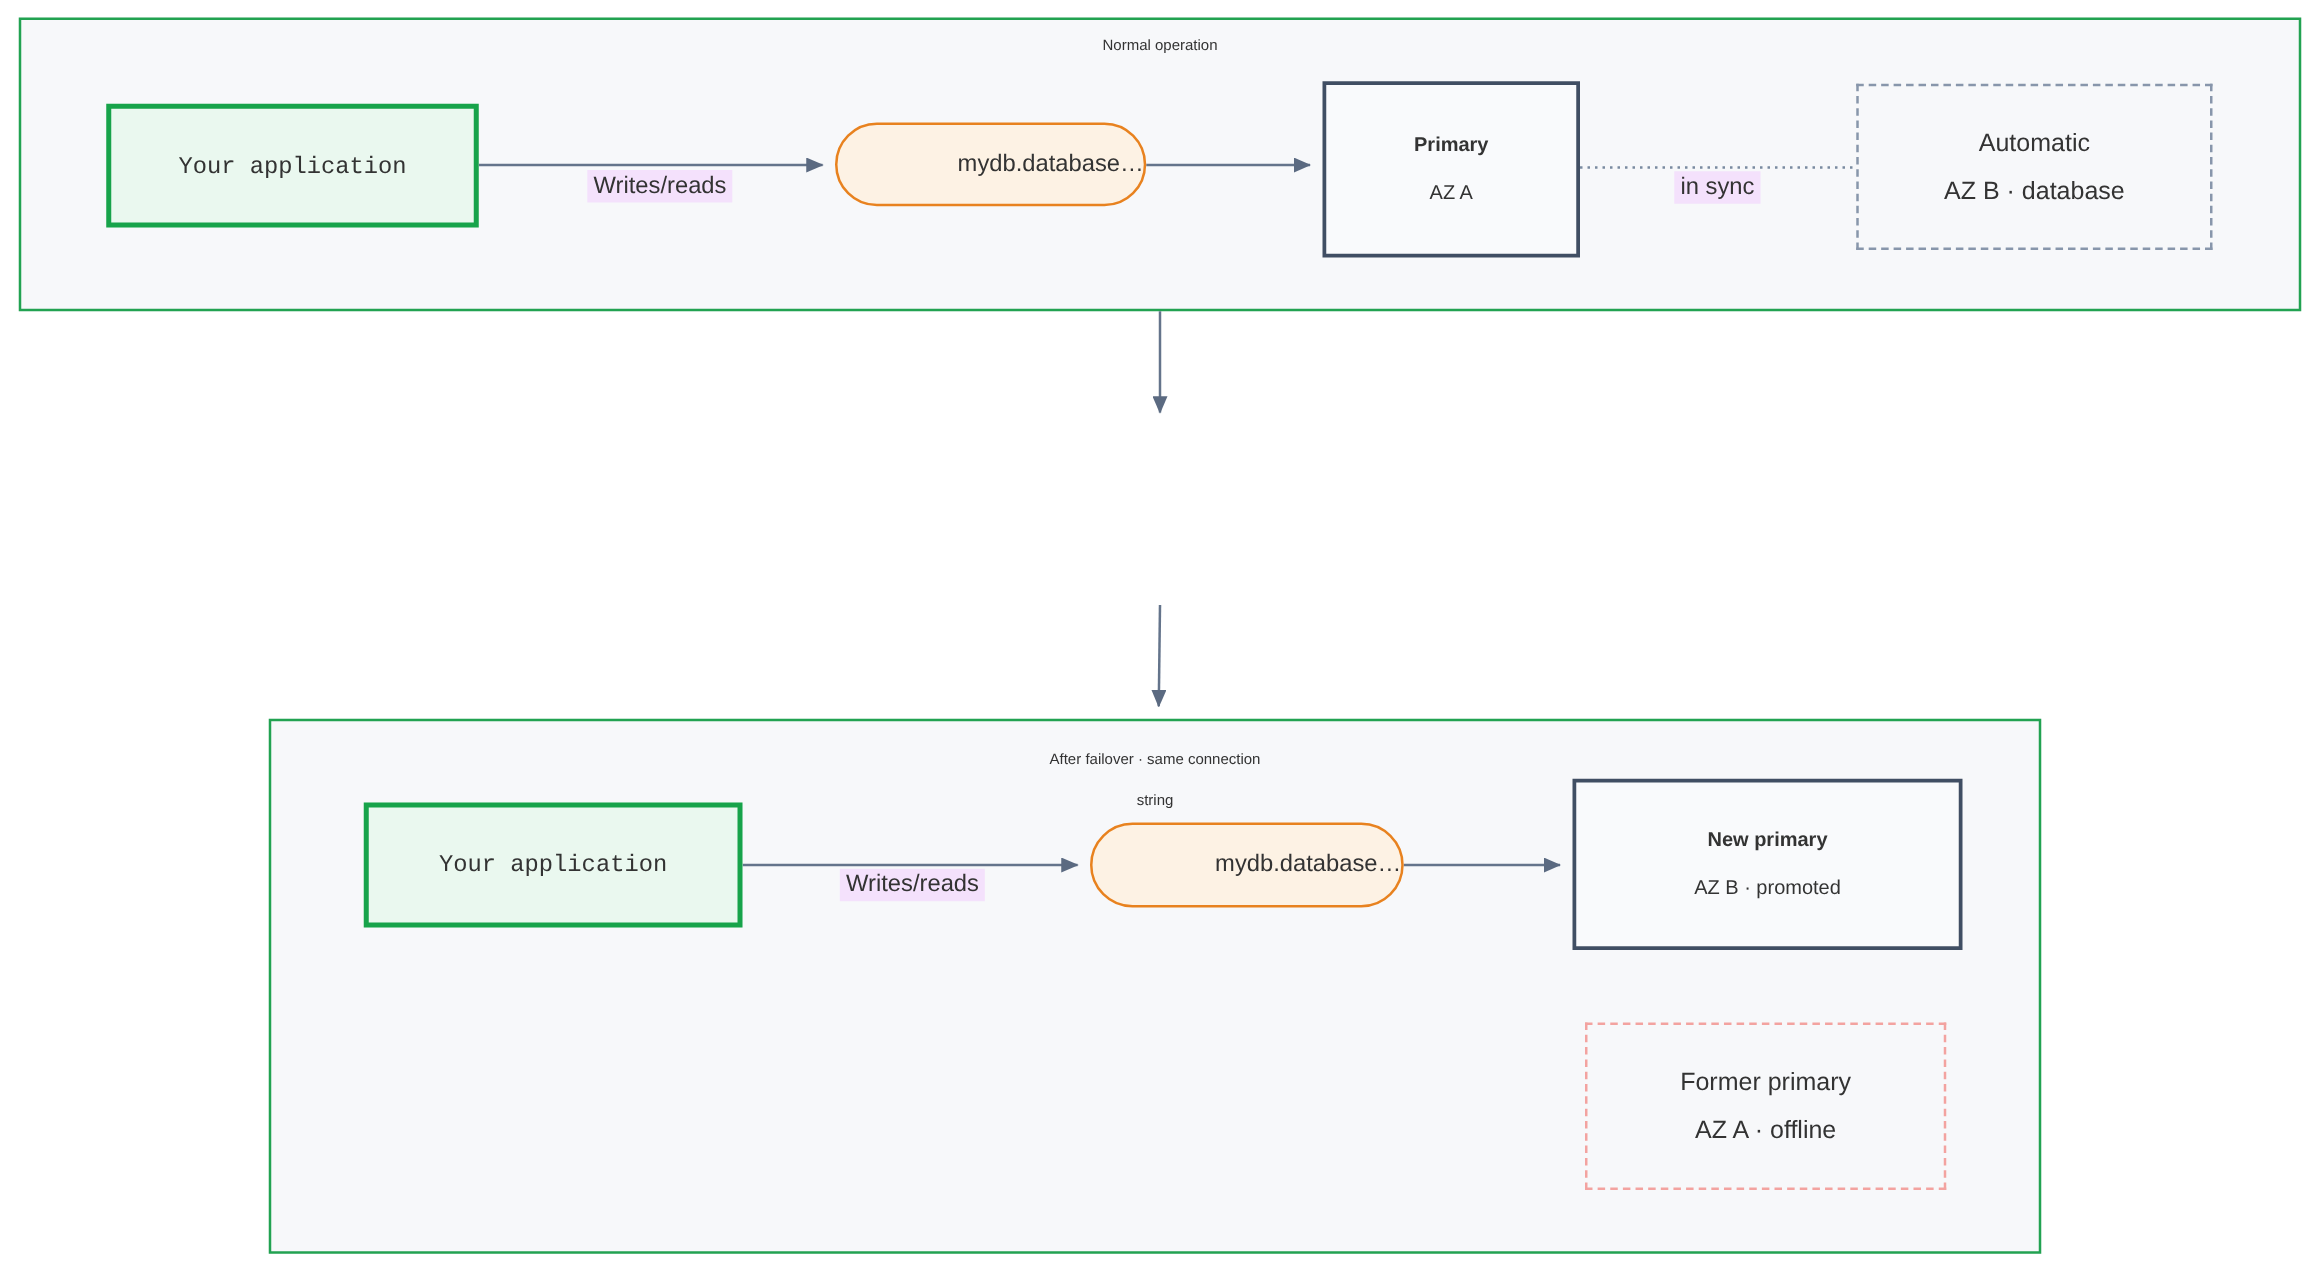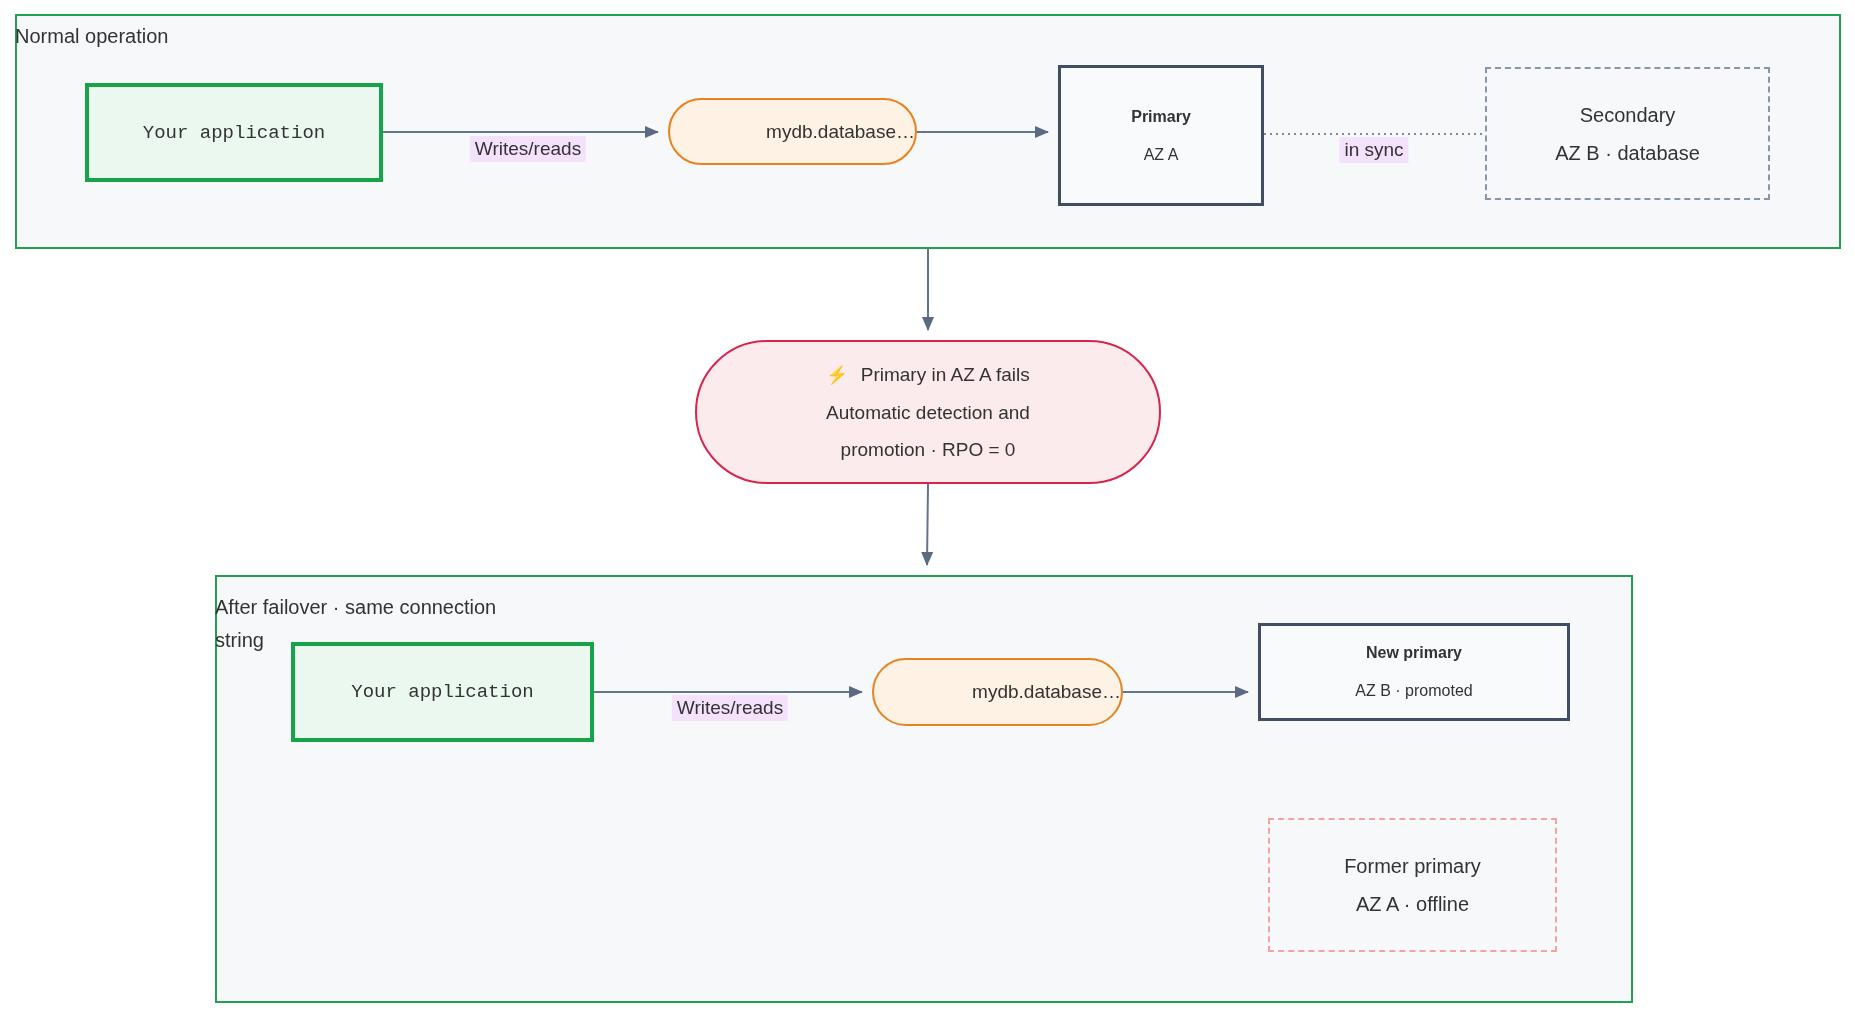--- a/index.html
+++ b/index.html
@@ -3,21 +3,21 @@
 <meta charset="utf-8">
 <style>
   html,body { margin:0; padding:0; background:#ffffff; }
   .canvas {
     position:relative; width:1855px; height:1019px; overflow:hidden;
     font-family:"Liberation Sans", sans-serif; color:var(--text,#333333);
   }
   .subgraph { position:absolute; box-sizing:border-box;
     border:2px solid var(--subgraph-border,#22a251);
     background:var(--subgraph-fill,#f7f8fa); z-index:0; }
-  .sg-title { position:absolute; font-size:20px; z-index:2;
+  .sg-title { position:absolute; text-align:center; font-size:12px; z-index:2;
     line-height:33px; color:var(--text,#333333); }
   .edges { position:absolute; left:0; top:0; z-index:1; pointer-events:none; }
   .node { position:absolute; box-sizing:border-box; display:flex;
     flex-direction:column; align-items:center; justify-content:center;
     text-align:center; font-size:19px; z-index:2; }
   .app { border:4px solid var(--app-border,#17a34a);
     background:var(--app-fill,#eaf8ef);font-family:Liberation Mono, monospace; }
   .conn { border:2.5px solid var(--conn-border,#e8821f);
     background:var(--conn-fill,#fdf2e4); border-radius:40px;align-items:flex-end; }
   .dark { border:3px solid var(--primary-border,#404e63);
@@ -68,41 +68,34 @@
   <div class="node conn" style="left:668px;top:98px;width:249px;height:67px">
     <span>mydb.database…</span>
   </div>
 
   <div class="node dark" style="left:1058px;top:65px;width:206px;height:141px">
     <div class="nb">Primary</div>
     <div>AZ A</div>
   </div>
 
   <div class="node dashed-sec" style="left:1485px;top:67px;width:285px;height:133px">
-    <div>Secondary</div>
+    <div>Automatic</div>
     <div>AZ B · database</div>
   </div>
 
-  <div class="node fail" style="left:695px;top:340px;width:466px;height:144px">
-    <div>
-      <span class="bolt">⚡</span><span>Primary in AZ A fails</span>
-    </div>
-    <div>Automatic detection and</div>
-    <div>promotion · RPO = 0</div>
-  </div>
 
   <div class="node app" style="left:291px;top:642px;width:303px;height:100px">
     <span>Your application</span>
   </div>
 
   <div class="node conn" style="left:872px;top:658px;width:251px;height:68px">
     <span>mydb.database…</span>
   </div>
 
-  <div class="node dark" style="left:1258px;top:623px;width:312px;height:98px">
+  <div class="node dark" style="left:1258px;top:623px;width:312px;height:137px">
     <div class="nb">New primary</div>
     <div>AZ B · promoted</div>
   </div>
 
   <div class="node dashed-former" style="left:1268px;top:818px;width:289px;height:134px">
     <div>Former primary</div>
     <div>AZ A · offline</div>
   </div>
 
   <div class="edge-label" style="left:528px;top:133px">Writes/reads</div>

